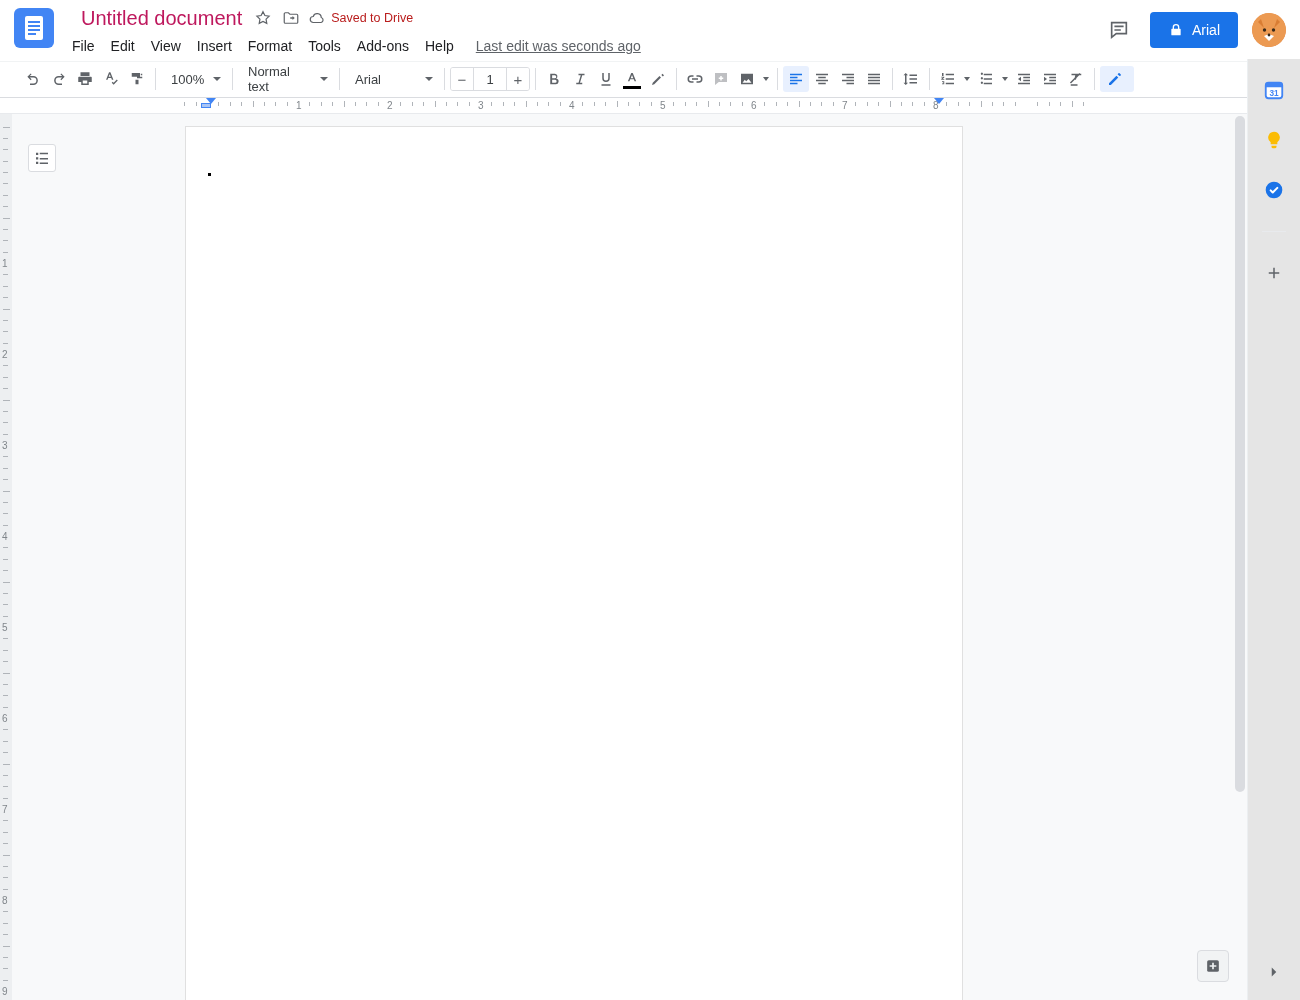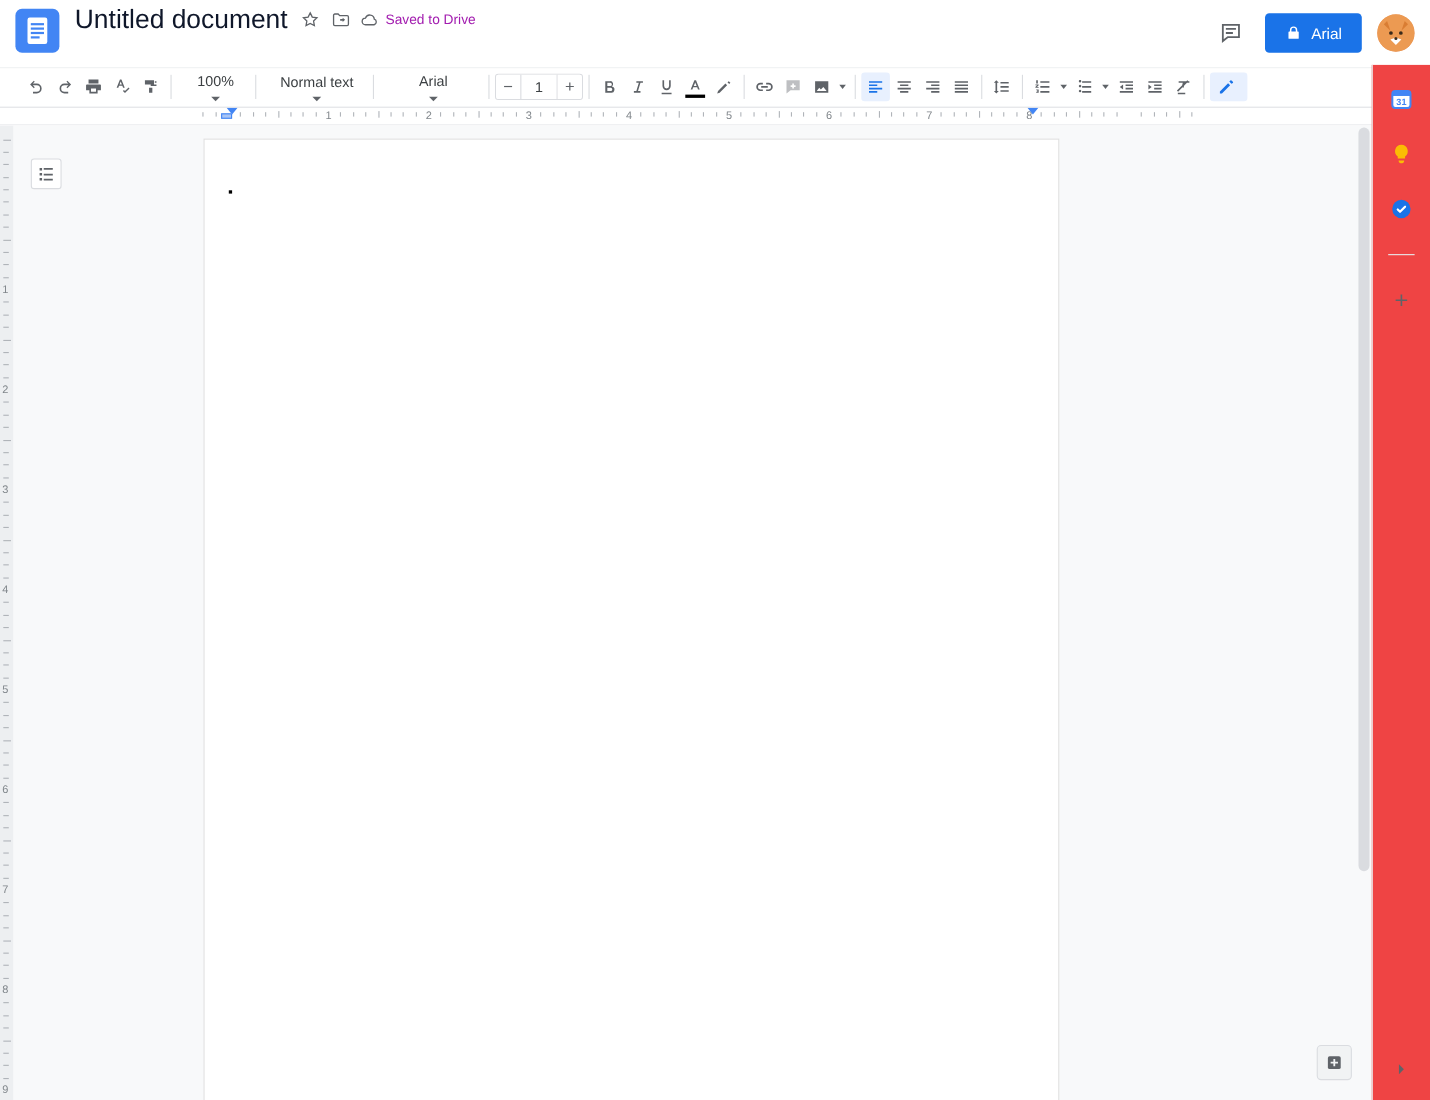--- a/index.html
+++ b/index.html
@@ -5,39 +5,39 @@
   * { box-sizing: border-box; margin:0; padding:0; font-family: Arial, "Helvetica Neue", sans-serif; }
   html, body { width:1300px; height:1000px; overflow:hidden; background:#fff; color:#202124; }
   body { position:relative; }
 
   
   .header { display:flex; align-items:flex-start; padding:6px 8px 0 8px; height:60px; }
   .docs-logo { width:40px; height:40px; border-radius:6px; background:#4285f4; display:flex; align-items:center; justify-content:center; margin:2px 10px 0 6px; flex:0 0 auto; cursor:pointer; }
   .docs-logo svg { width:24px; height:28px; }
   .title-col { display:flex; flex-direction:column; flex:1 1 auto; min-width:0; }
   .title-row { display:flex; align-items:center; height:24px; }
-  .doc-title { font-size:24px; color:#0f172a; padding:1px 4px; border-radius:3px; outline:none; }
+  .doc-title { font-size:20px; color:#be185d; padding:1px 4px; border-radius:3px; outline:none;margin-left:13px; }
   .title-icon { width:22px; height:22px; display:flex; align-items:center; justify-content:center; margin-left:6px; color:#5f6368; border-radius:50%; cursor:pointer; }
-  .cloud-wrap { display:flex; align-items:center; margin-left:6px; color:#a21caf; font-size:12.5px; cursor:pointer; gap:5px; }
+  .cloud-wrap { display:flex; align-items:center; margin-left:6px; color:#b91c1c; font-size:12.5px; cursor:pointer; gap:5px; }
   .menu-row { display:flex; align-items:center; height:28px; margin-top:2px; font-size:14px; color:#202124; }
   .menu-item { padding:3px 8px; border-radius:4px; cursor:pointer; }
   .last-edit { margin-left:14px; font-size:14px; color:#5f6368; text-decoration:underline; cursor:pointer; }
 
   .header-right { display:flex; align-items:center; gap:14px; margin-left:auto; padding-top:6px; padding-right:6px; }
   .comment-btn { width:34px; height:34px; display:flex; align-items:center; justify-content:center; border-radius:50%; cursor:pointer; color:#5f6368; }
   .share-btn { background:#1a73e8; color:#fff; font-size:14px; font-weight:500; height:36px; padding:0 18px; border:none; border-radius:4px; display:flex; align-items:center; gap:8px; cursor:pointer; }
   .avatar { width:34px; height:34px; border-radius:50%; background:radial-gradient(circle at 50% 40%, #f7b267 0%, #e07a3b 100%); border:0; display:flex; align-items:center; justify-content:center; cursor:pointer; overflow:hidden; }
 
   
   .toolbar-wrap { border-top:1px solid transparent; border-bottom:1px solid #dadce0; background:#fff; height:38px; display:flex; align-items:center; padding:0 4px 0 20px; box-shadow: inset 0 1px 0 #f1f3f4; }
   .tbtn { height:26px; min-width:26px; padding:0 4px; display:flex; align-items:center; justify-content:center; color:#5f6368; border-radius:3px; cursor:pointer; position:relative; background:transparent; border:none; }
   .tbtn.active { background:#e8f0fe; color:#1a73e8; }
   .tbtn svg { width:18px; height:18px; display:block; }
   .sep { width:1px; height:22px; background:#dadce0; margin:0 5px; flex:0 0 auto; }
-  .dd { display:flex; align-items:center; height:26px; padding:0 6px 0 10px; font-size:13px; color:#3c4043; border-radius:3px; cursor:pointer; gap:6px; min-width:0;flex-direction:column; }
+  .dd { display:flex; align-items:center; height:26px; padding:0 6px 0 10px; font-size:13px; color:#3c4043; border-radius:3px; cursor:pointer; gap:6px; min-width:0; }
   .dd .caret { width:0;height:0;border-left:4px solid transparent;border-right:4px solid transparent;border-top:4px solid #5f6368; }
   .dd.zoom { width:66px; justify-content:space-between;}
   .dd.styles { width:96px; justify-content:flex-end;}
   .dd.font { width:94px; justify-content:space-between;}
   .fs-group { display:flex; align-items:center; border:1px solid #dadce0; border-radius:3px; height:24px; overflow:hidden; }
   .fs-btn { width:22px; height:24px; display:flex; align-items:center; justify-content:center; color:#5f6368; cursor:pointer; font-size:15px; background:#fff; border:none; }
   .fs-input { width:34px; height:24px; border:none; border-left:1px solid #dadce0; border-right:1px solid #dadce0; text-align:center; font-size:13px; color:#3c4043; outline:none; background:#fff; }
   .color-btn { position:relative; }
   .color-btn .bar { position:absolute; left:4px; right:4px; bottom:3px; height:3px; background:#000; }
   .combo { display:flex; align-items:center; }
@@ -63,21 +63,21 @@
   .outline-btn { position:absolute; left:28px; top:30px; width:28px; height:28px; border:1px solid #dadce0; border-radius:3px; background:#fff; display:flex; align-items:center; justify-content:center; color:#5f6368; cursor:pointer;}
   .page { position:absolute; left:185px; top:12px; width:778px; min-height:1010px; background:#fff; border:1px solid rgba(0,0,0,.12); box-shadow:0 0 0 rgba(0,0,0,0); }
   .page-content { position:absolute; left:22px; top:46px; right:72px; }
   .page-content .dot { width:3px;height:3px;background:#000;border-radius:0;}
   .vscroll { position:absolute; right:0; top:0; bottom:0; width:15px; background:transparent;}
   .vscroll .track { position:absolute; right:2px; top:2px; bottom:240px; width:10px; background:#f1f3f4; border-radius:6px;}
   .vscroll .thumb { position:absolute; right:2px; top:2px; height:676px; width:10px; background:#dadce0; border-radius:6px; }
   .explore-btn { position:absolute; right:18px; bottom:18px; width:32px; height:32px; background:#f1f3f4; border:1px solid #dadce0; border-radius:4px; display:flex; align-items:center; justify-content:center; color:#5f6368; cursor:pointer;}
 
   
-  .sidepanel { position:absolute; top:59px; right:0; bottom:0; width:53px; background:#ef4444; border-left:1px solid #eceff1; display:flex; flex-direction:column; align-items:center; padding-top:20px; gap:28px;}
+  .sidepanel { position:absolute; top:59px; right:0; bottom:0; width:53px; background:#e5e5e5; border-left:1px solid #eceff1; display:flex; flex-direction:column; align-items:center; padding-top:20px; gap:28px;}
   .sp-icon { width:22px; height:22px; display:flex; align-items:center; justify-content:center; cursor:pointer; border-radius:50%; }
   .sp-divider{ width:24px;height:1px;background:#e8eaed; margin:2px 0;}
   .sp-bottom { margin-top:auto; margin-bottom:14px; }
   .sp-chevron { width:28px;height:28px;display:flex;align-items:center;justify-content:center;color:#5f6368;cursor:pointer;border-radius:50%; }
 
   
   .ticks { position:absolute; left:0; top:0; bottom:0; width:1100px; }
   .tick { position:absolute; top:4px; width:1px; height:4px; background:#b0b4b9;}
   .tick.big{ top:2px; height:0; background:none; color:#80868b; font-size:10px; transform:translateX(-2px);}
   
@@ -115,20 +115,31 @@
             <path fill="none" stroke="#5f6368" stroke-width="1.6" d="M3 6.5A1.5 1.5 0 0 1 4.5 5h4l2 2h9A1.5 1.5 0 0 1 21 8.5v9A1.5 1.5 0 0 1 19.5 19h-15A1.5 1.5 0 0 1 3 17.5z"></path>
             <path fill="#5f6368" d="M11 11h3v-1.6l3 2.6-3 2.6V13h-3z"></path>
           </svg>
       </span>
       <span class="cloud-wrap">
         <svg viewBox="0 0 24 24" width="18" height="18">
             <path fill="none" stroke="#5f6368" stroke-width="1.6" d="M7 18a4 4 0 0 1 0-8 5.5 5.5 0 0 1 10.7 1.3A3.5 3.5 0 0 1 17.5 18z"></path>
           </svg>
         <span>Saved to Drive</span>
       </span>
+    </div>
+    <div class="menu-row">
+      <span class="menu-item">File</span>
+      <span class="menu-item">Edit</span>
+      <span class="menu-item">View</span>
+      <span class="menu-item">Insert</span>
+      <span class="menu-item">Format</span>
+      <span class="menu-item">Tools</span>
+      <span class="menu-item">Add-ons</span>
+      <span class="menu-item">Help</span>
+      <span class="last-edit">Last edit was seconds ago</span>
     </div>
   </div>
 
   <div class="header-right">
     <div class="comment-btn" title="Open comment history">
       <svg viewBox="0 0 24 24" width="22" height="22">
           <path fill="none" stroke="#5f6368" stroke-width="1.8" d="M4 4h16v12H9l-5 4z"></path>
           <path stroke="#5f6368" stroke-width="1.8" d="M7 8h10M7 12h7"></path>
         </svg>
     </div>

